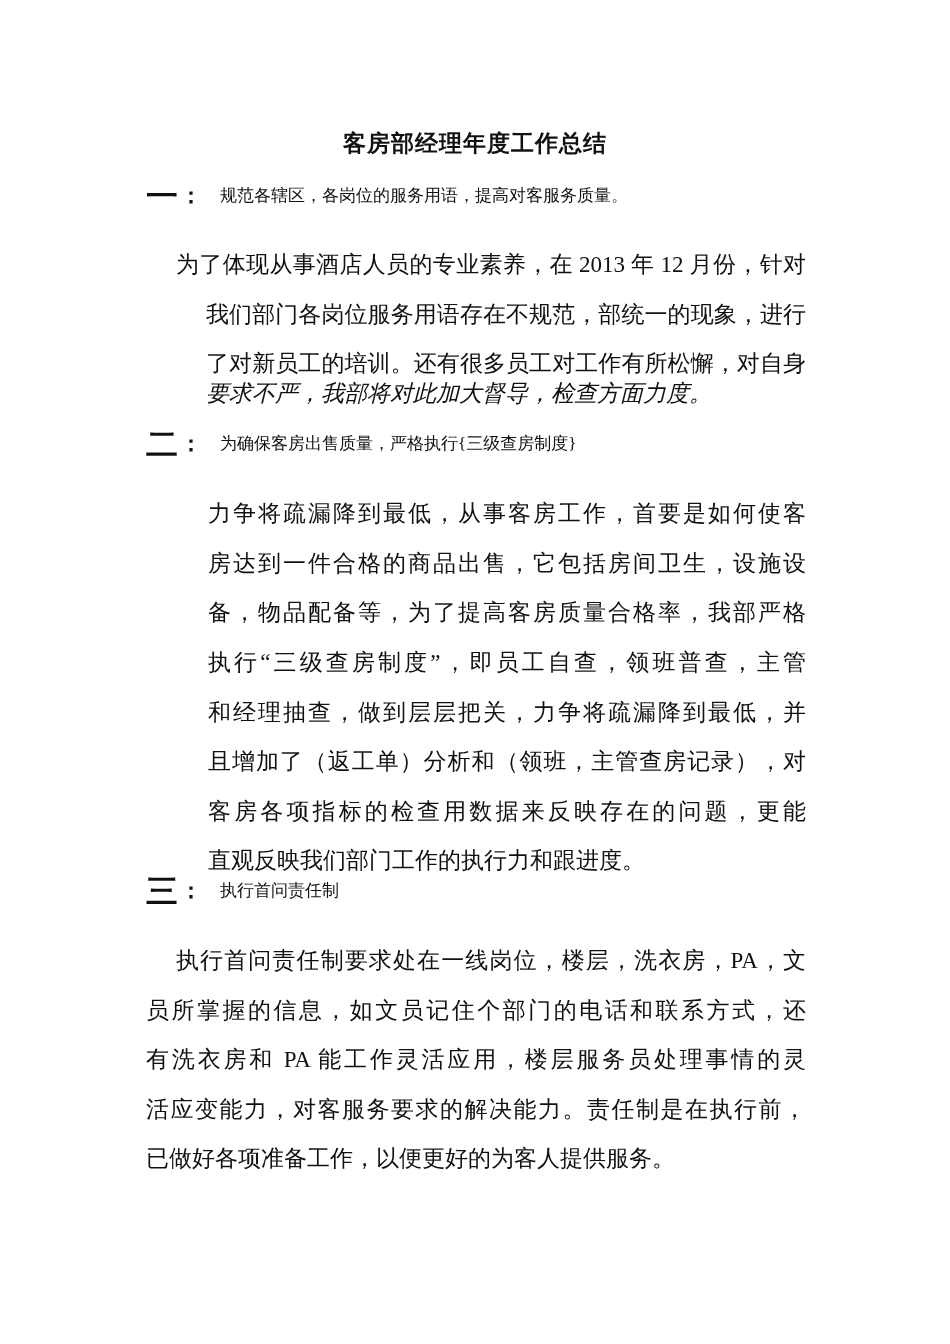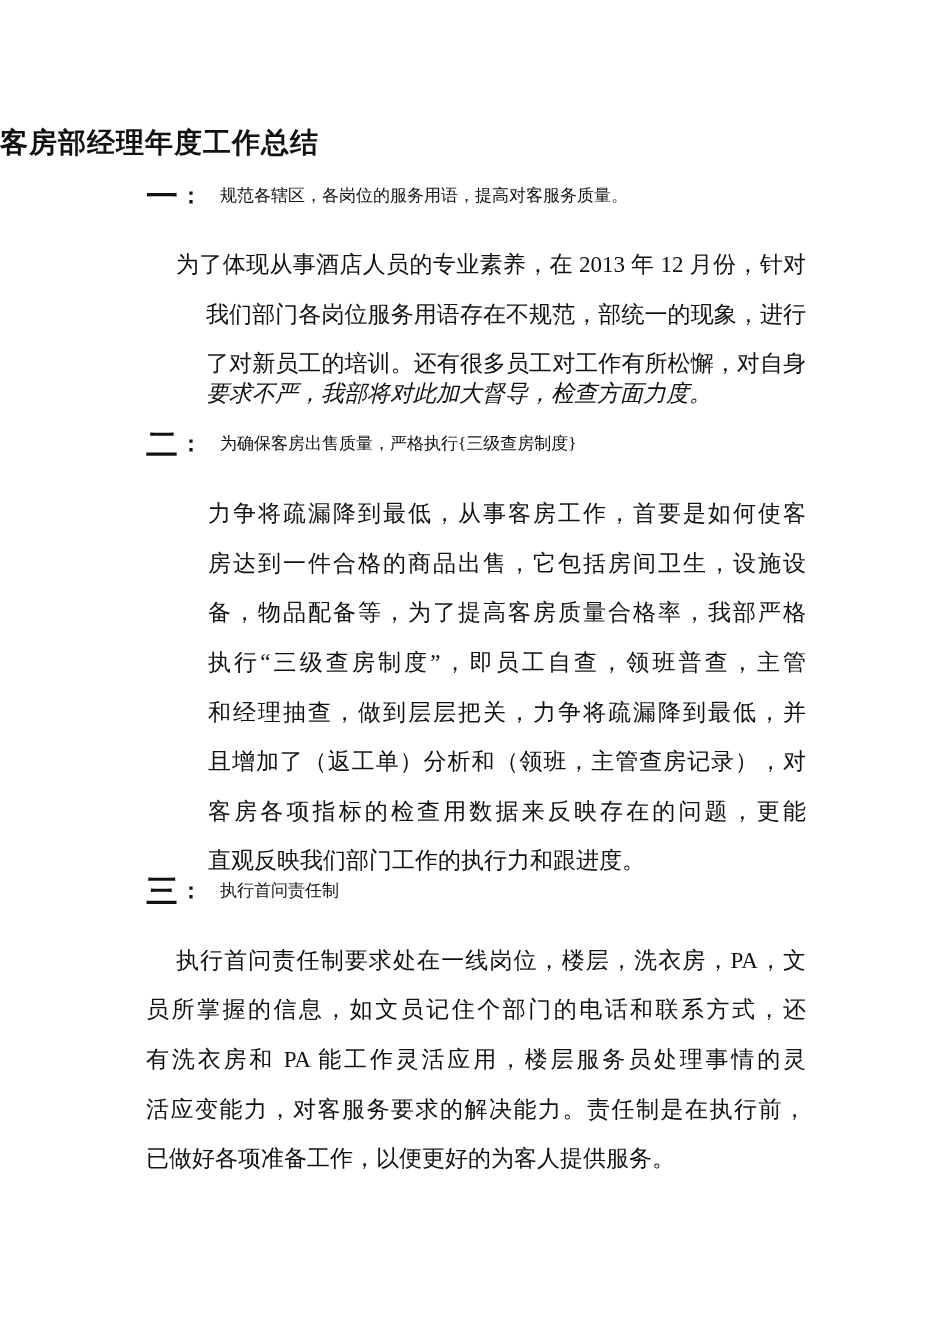--- a/index.html
+++ b/index.html
@@ -19,23 +19,24 @@
       position: absolute;
       left: 0; top: 0;
       width: 950px;
       height: 1344px;
     }
     .title {
       position: absolute;
       left: 0;
       width: 950px;
       top: 118px;
+      text-align: center;
       font-family: "DejaVu Sans", "Liberation Sans", sans-serif;
       font-weight: bold;
-      font-size: 28px;
+      font-size: 23px;
       letter-spacing: 1px;
       line-height: 50px;
     }
     .heading {
       position: absolute;
       left: 146px;
       height: 40px;
       display: flex;
       align-items: center;
       white-space: nowrap;
@@ -99,18 +100,18 @@
   <div class="line" style="left:208px; width:598px; top:719px;">且增加了（返工单）分析和（领班，主管查房记录），对</div>
   <div class="line" style="left:208px; width:598px; top:769px;">客房各项指标的检查用数据来反映存在的问题，更能</div>
   <div class="line" style="left:208px; width:476px; top:818px; text-align-last:left;">直观反映我们部门工作的执行力和跟进度。</div>
 
   <div class="heading" style="top:871px;">
     <span class="num">三</span>
     <span class="colon">：</span>
     <span class="htext">执行首问责任制</span>
   </div>
   <div class="line" style="left:176px; width:630px; top:918px;">执行首问责任制要求处在一线岗位，楼层，洗衣房，PA，文</div>
-  <div class="line" style="left:146px; width:660px; top:968px;font-family:Liberation Mono, monospace;">员所掌握的信息，如文员记住个部门的电话和联系方式，还</div>
+  <div class="line" style="left:146px; width:660px; top:968px;">员所掌握的信息，如文员记住个部门的电话和联系方式，还</div>
   <div class="line" style="left:146px; width:660px; top:1017px;">有洗衣房和 PA 能工作灵活应用，楼层服务员处理事情的灵</div>
   <div class="line" style="left:146px; width:574px; top:1116px; text-align-last:left;">已做好各项准备工作，以便更好的为客人提供服务。</div>
   <div class="line" style="left:146px; width:660px; top:1067px;">活应变能力，对客服务要求的解决能力。责任制是在执行前，</div>
 
 </div>
 
 </body></html>

